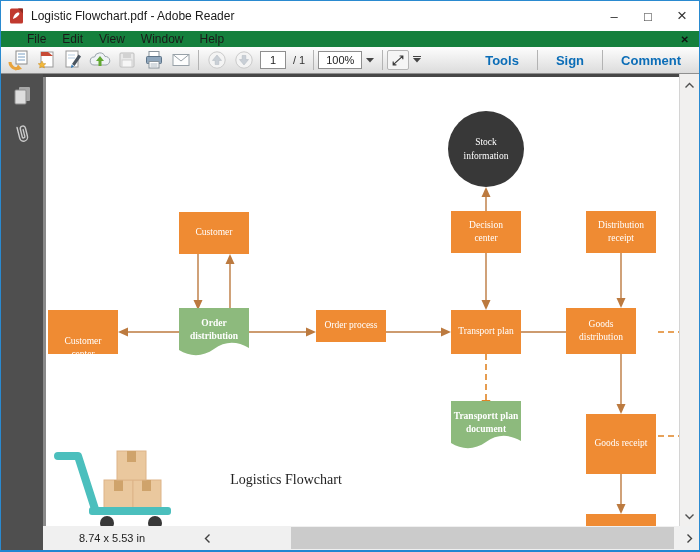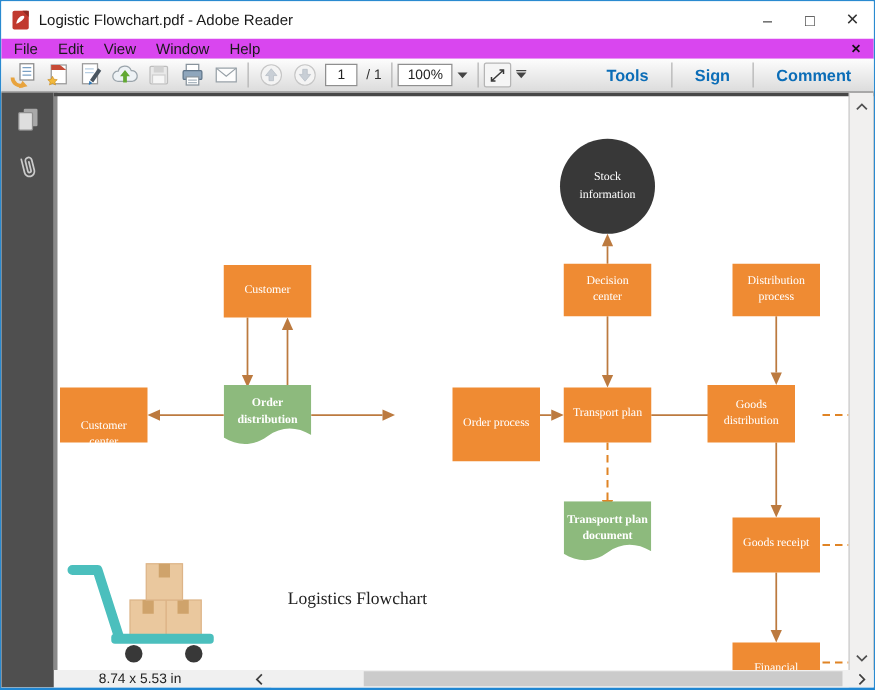--- a/index.html
+++ b/index.html
@@ -12,22 +12,22 @@
   
   .titlebar{ height:30px; background:#fff; display:flex; align-items:center; flex:none; }
   .title-icon{ margin:0 6px 0 8px; width:16px; height:16px; }
   .title-text{ font-size:12px; color:#1a1a1a; flex:1; white-space:nowrap; }
   .winbtns{ display:flex; height:100%; }
   .winbtn{ width:34px; height:100%; display:flex; align-items:center; justify-content:center;
     font-size:13px; color:#333; }
   .winbtn.close{ font-size:17px; }
 
   
-  .menubar{ height:16px; background:#d946ef; display:flex; align-items:center;
-    font-size:12px; color:#1a1a1a; flex:none; padding-left:2px; }
+  .menubar{ height:16px; background:#15803d; display:flex; align-items:center;
+    font-size:12px; color:#1a1a1a; flex:none; padding-left:18px; }
   .menu-item{ padding:0 8px; line-height:16px; }
   .menu-close{ margin-left:auto; margin-right:10px; font-size:10px; font-weight:bold; color:#111; }
 
   
   .toolbar{ height:27px; flex:none; background:linear-gradient(#fdfdfd,#dcdcdc);
     border-bottom:1px solid #8f8f8f; display:flex; align-items:center; padding:0 4px; }
   .tbtn{ height:24px; min-width:27px; display:flex; align-items:center; justify-content:center;
     border:1px solid transparent; border-radius:2px; }
   .tsep{ width:1px; height:20px; background:#b3b3b3; margin:0 4px; }
   .page-input, .zoom-input{ height:18px; border:1px solid #8f8f8f; background:#fff;
@@ -49,21 +49,21 @@
   .page{ position:absolute; left:3px; top:0; bottom:0; width:633px; background:#fff; overflow:hidden; }
 
   
   .vscroll{ position:absolute; right:0; top:0; bottom:0; width:20px; background:#f1f0ef;
     border-left:1px solid #d4d4d4; z-index:6; }
   .vchev{ position:absolute; left:0; width:100%; height:16px; display:flex;
     align-items:center; justify-content:center; }
   .vchev.up{ top:3px; } .vchev.down{ bottom:2px; }
 
   
-  .statusbar{ height:14px; flex:none; background:#f0f0f0; display:flex; align-items:center;
+  .statusbar{ height:24px; flex:none; background:#f0f0f0; display:flex; align-items:center;
     font-size:11px; color:#222; }
   .status-corner{ width:42px; height:100%; background:#4f4f4f; flex:none; }
   .status-dim{ margin-left:36px; white-space:nowrap; line-height:14px; }
   .hchev{ width:20px; height:100%; display:flex; align-items:center; justify-content:center; flex:none; }
   .hchev.left{ margin-left:52px; }
   .htrack{ flex:1; height:100%; position:relative; background:#f0f0f0; }
   .hthumb{ position:absolute; top:1px; bottom:1px; left:16%; right:1%; background:#cbcbcb; }
 
   
   .fc-node{ position:absolute; width:70px; height:42px; background:#ef8b33; color:#fff;
@@ -264,35 +264,35 @@
         <div class="fc-circle">
           <span style="width:58px;">Stock information</span>
         </div>
         <div class="fc-node" style="left:133px; top:138px;">
           <span>Customer</span>
         </div>
         <div class="fc-node" style="left:405px; top:137px;">
           <span style="width:52px;">Decision center</span>
         </div>
         <div class="fc-node" style="left:540px; top:137px;">
-          <span style="width:56px;">Distribution process</span>
+          <span style="width:56px;">Distribution receipt</span>
         </div>
         <div class="fc-node" style="left:2px; top:236px; height:44px;">
           <span style="width:52px;margin-top:32px;">Customer center</span>
         </div>
-        <div class="fc-node" style="left:270px; top:236px; height:59px;margin-left:46px;">
+        <div class="fc-node" style="left:270px; top:236px; height:32px;">
           <span>Order process</span>
         </div>
         <div class="fc-node" style="left:405px; top:236px; height:44px;">
           <span>Transport plan</span>
         </div>
         <div class="fc-node" style="left:520px; top:234px; height:46px;">
           <span style="width:58px;">Goods distribution</span>
         </div>
-        <div class="fc-node" style="left:540px; top:340px; height:44px;">
+        <div class="fc-node" style="left:540px; top:340px; height:60px;">
           <span>Goods receipt</span>
         </div>
         <div class="fc-node" style="left:540px; top:440px; height:44px;">
           <span>Financial</span>
         </div>
 
         <div class="fc-doc" style="left:133px; top:234px;">
           <svg width="70" height="52" viewBox="0 0 70 52">
             <path d="M0,0 H70 V40 C58,33 46,33 35,41 C24,49 11,49 0,42 Z" fill="#8dba7d"></path>
           </svg>

